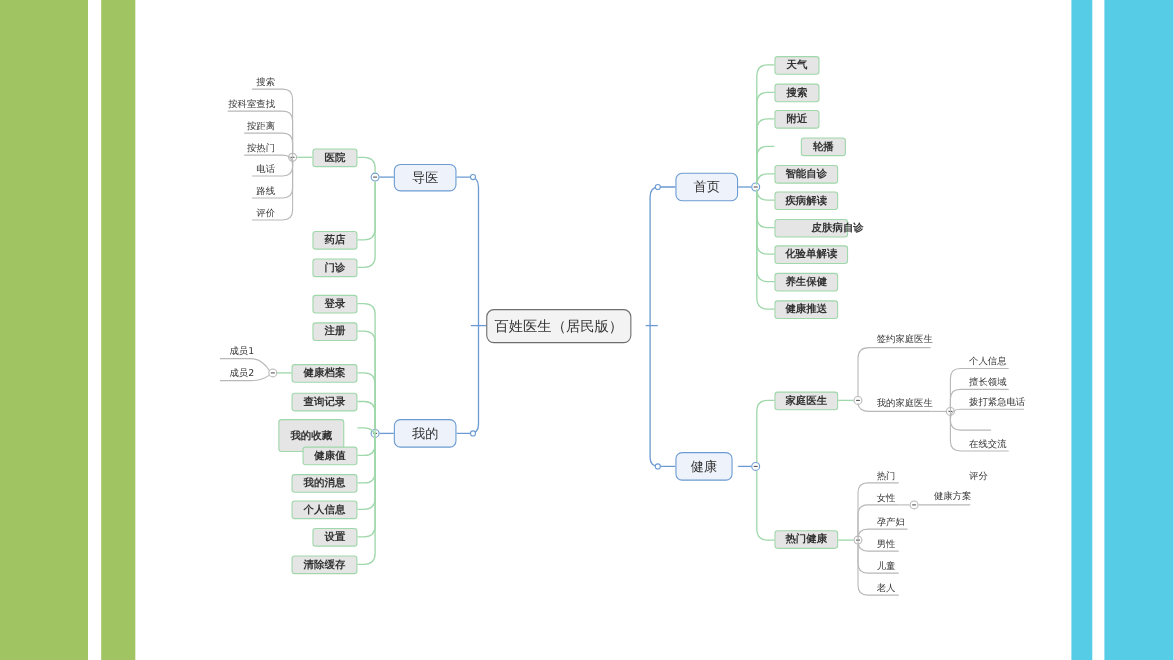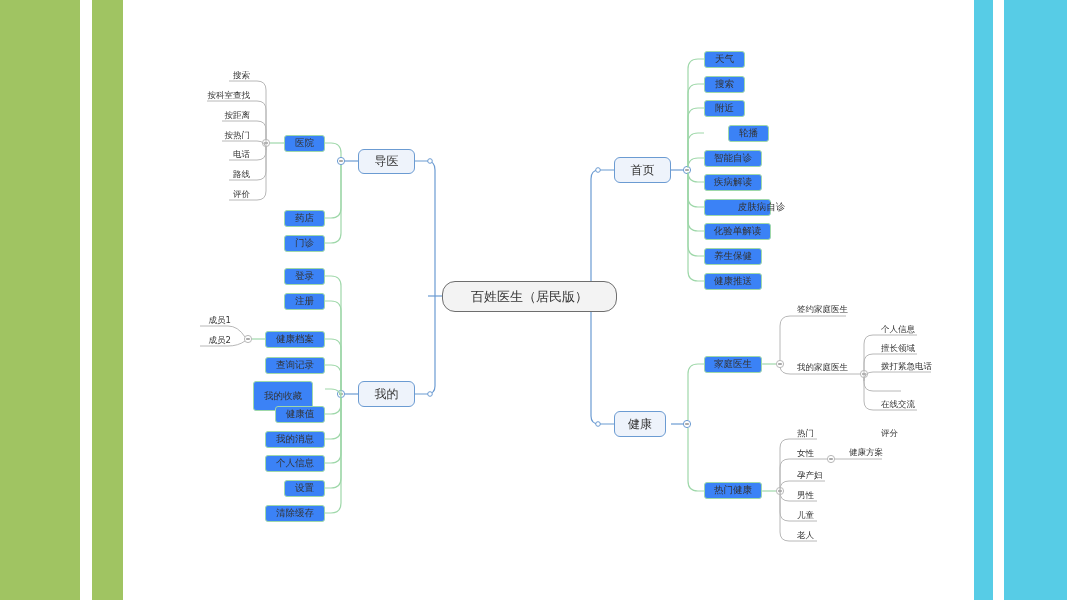--- a/index.html
+++ b/index.html
@@ -2,21 +2,21 @@
 <html><head>
 <meta charset="utf-8">
 <style>
   html, body { margin:0; padding:0; }
   body { width:1067px; height:600px; position:relative; overflow:hidden; background:#ffffff; font-family:"DejaVu Sans", sans-serif; }
   .bar { position:absolute; top:0; height:600px; }
   #mm { position:absolute; left:0; top:0; }
   .node { position:absolute; box-sizing:border-box; display:flex; align-items:center; justify-content:center; white-space:nowrap; }
   .root { border:1.5px solid #6e6e6e; background:#f3f3f3; border-radius:7px; font-size:13px; color:#333; }
   .main { border:1.5px solid #6b9bd2; background:#eef3fb; border-radius:6px; font-size:12px; color:#333; }
-  .sub { border:1.3px solid #9fd8aa; background:#3b82f6; border-radius:3px; font-size:9.5px; color:#333; }
+  .sub { border:1.3px solid #9fd8aa; background:#e5e5e5; border-radius:3px; font-size:9.5px; color:#333;font-weight:bold; }
   .leaf { position:absolute; font-size:8.5px; color:#333; white-space:nowrap; line-height:10px; }
 </style>
 </head>
 <body>
 
 <div class="bar" style="left:0;width:80px;background:#a0c462;"></div>
 <div class="bar" style="left:92px;width:31px;background:#a0c462;"></div>
 <div class="bar" style="left:974px;width:19px;background:#57cce6;"></div>
 <div class="bar" style="left:1004px;width:63px;background:#57cce6;"></div>
 
@@ -124,21 +124,21 @@
     <path d="M780 495 L780 512 Q780 521 789 521 L817 521" fill="none" stroke="#b8b8b8" stroke-width="1"></path>
     <path d="M780 495 L780 532 Q780 541 789 541 L817 541" fill="none" stroke="#b8b8b8" stroke-width="1"></path>
     <path d="M817 459 L827 459" fill="none" stroke="#b8b8b8" stroke-width="1"></path>
     <g>
       <circle cx="831" cy="459" r="3.6" fill="#fff" stroke="#b8b8b8" stroke-width="1"></circle>
       <line x1="829.2" x2="832.8" y1="459" y2="459" stroke="#555" stroke-width="1"></line>
     </g>
     <path d="M835 459 L882 459" fill="none" stroke="#b8b8b8" stroke-width="1"></path>
   </svg>
 <div id="nodes">
-    <div class="node root" style="left: 442px; top: 281px; width: 175px; height: 31px; border-radius: 13px;">
+    <div class="node root" style="left: 442px; top: 281px; width: 132px; height: 31px;">
       <span>百姓医生（居民版）</span>
     </div>
     <div class="node main" style="left: 358px; top: 149px; width: 57px; height: 25px;">
       <span>导医</span>
     </div>
     <div class="node main" style="left: 358px; top: 381px; width: 57px; height: 26px;">
       <span>我的</span>
     </div>
     <div class="node main" style="left: 614px; top: 157px; width: 57px; height: 26px;">
       <span>首页</span>

